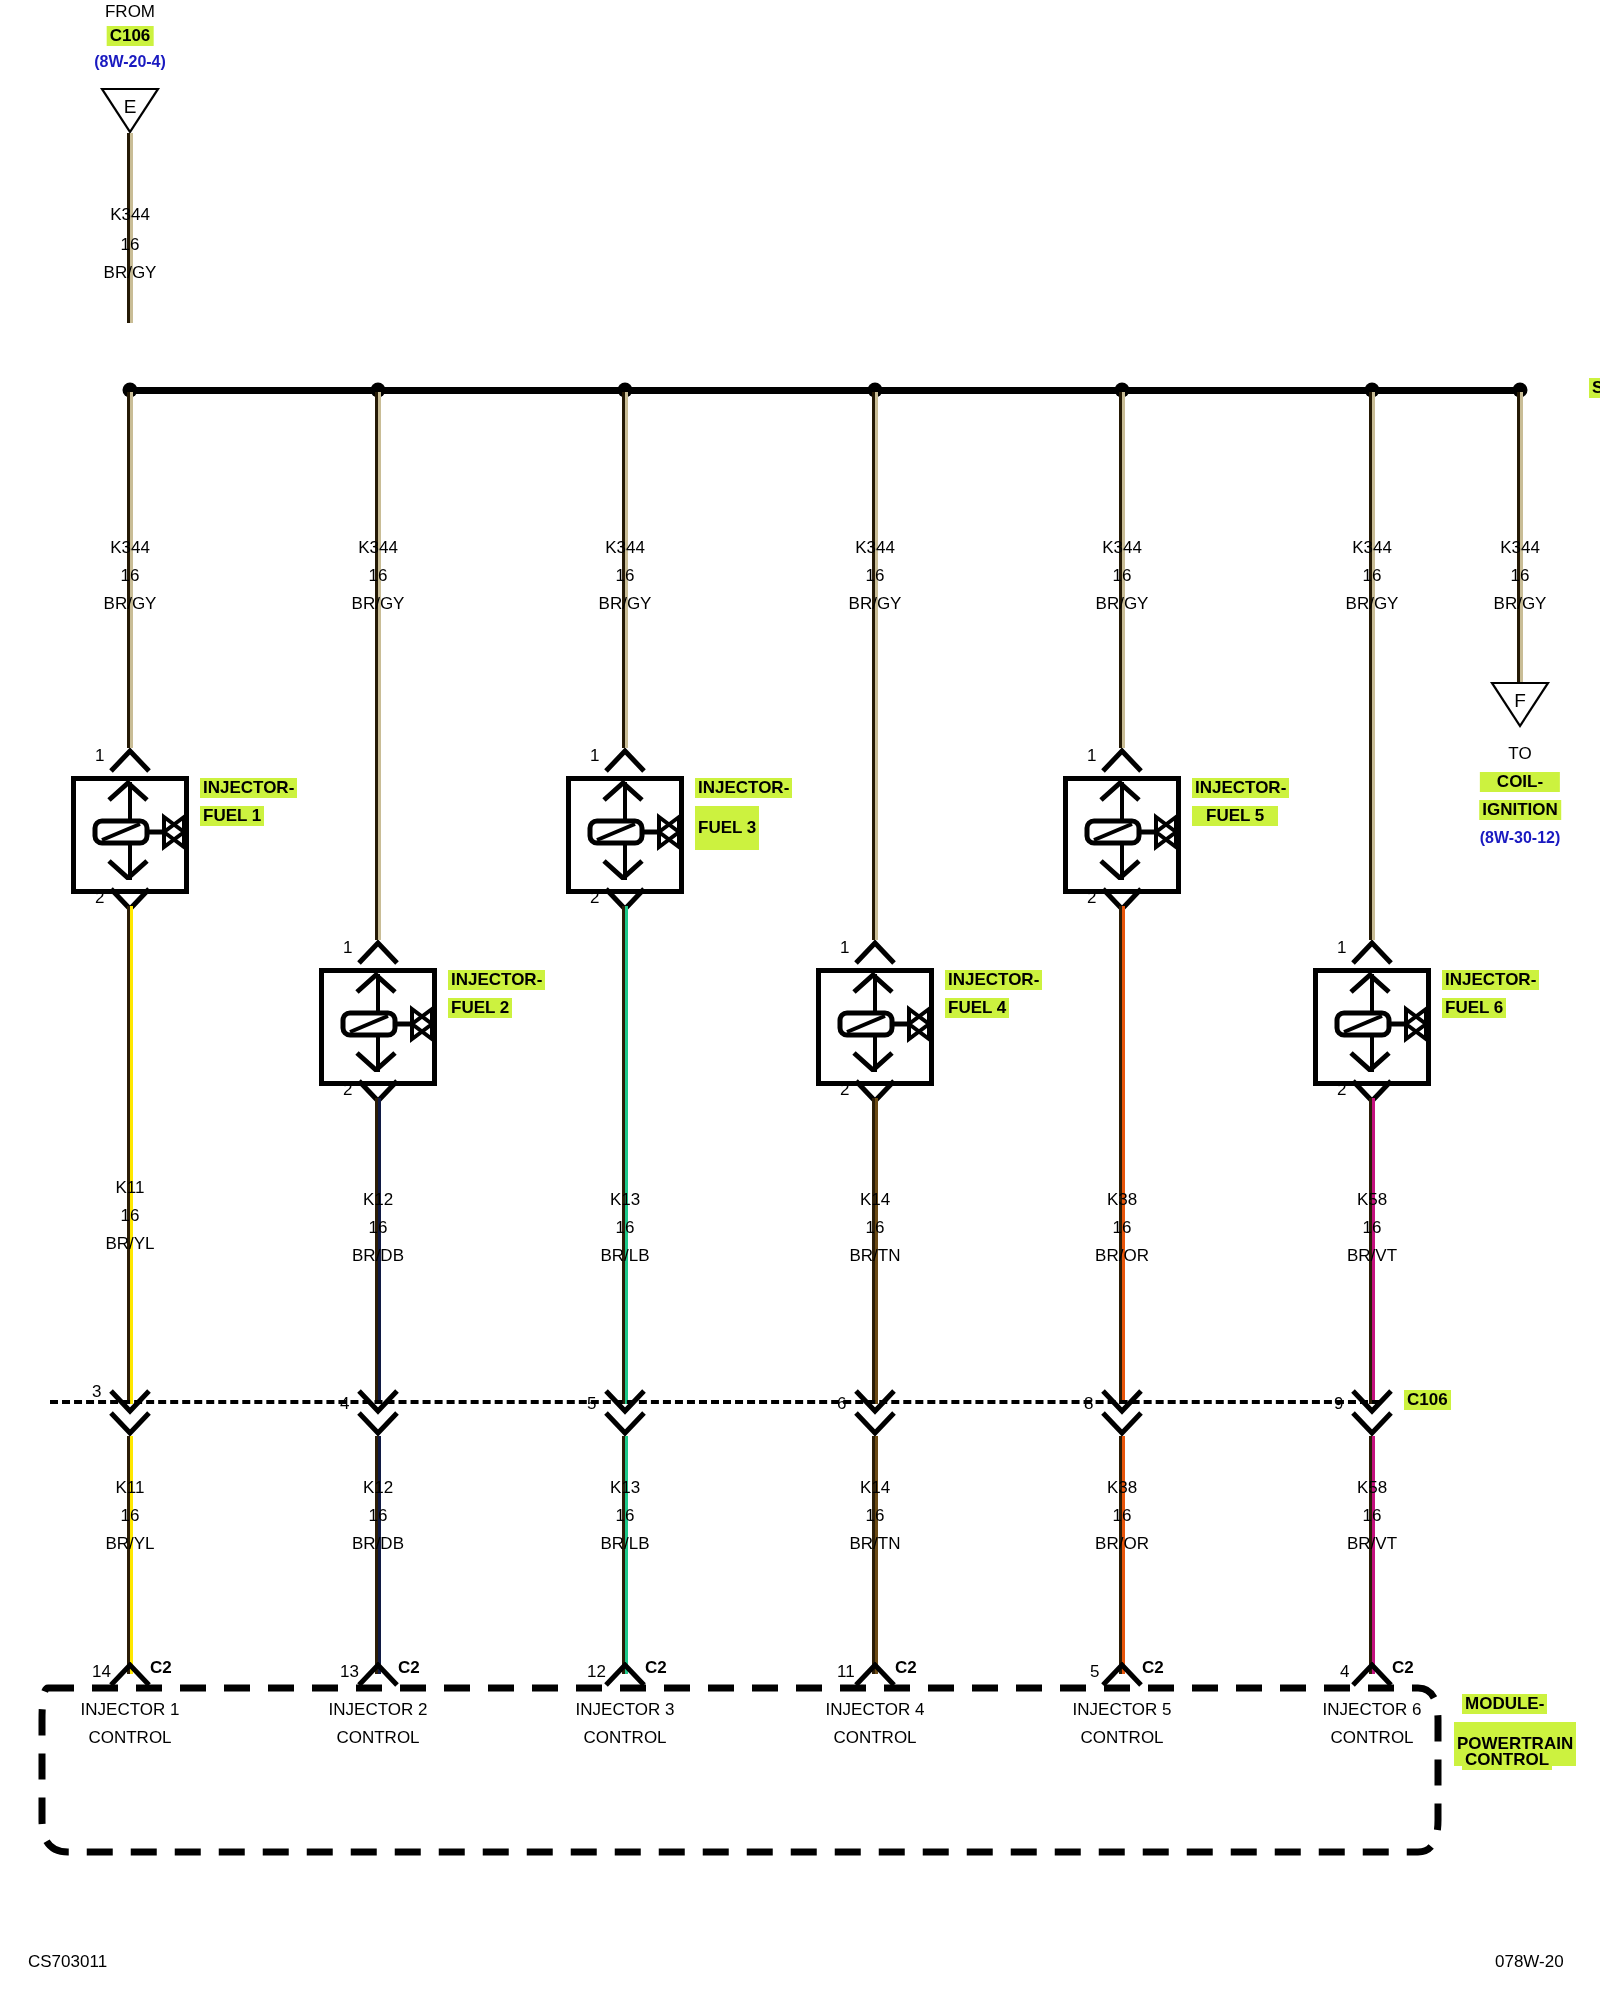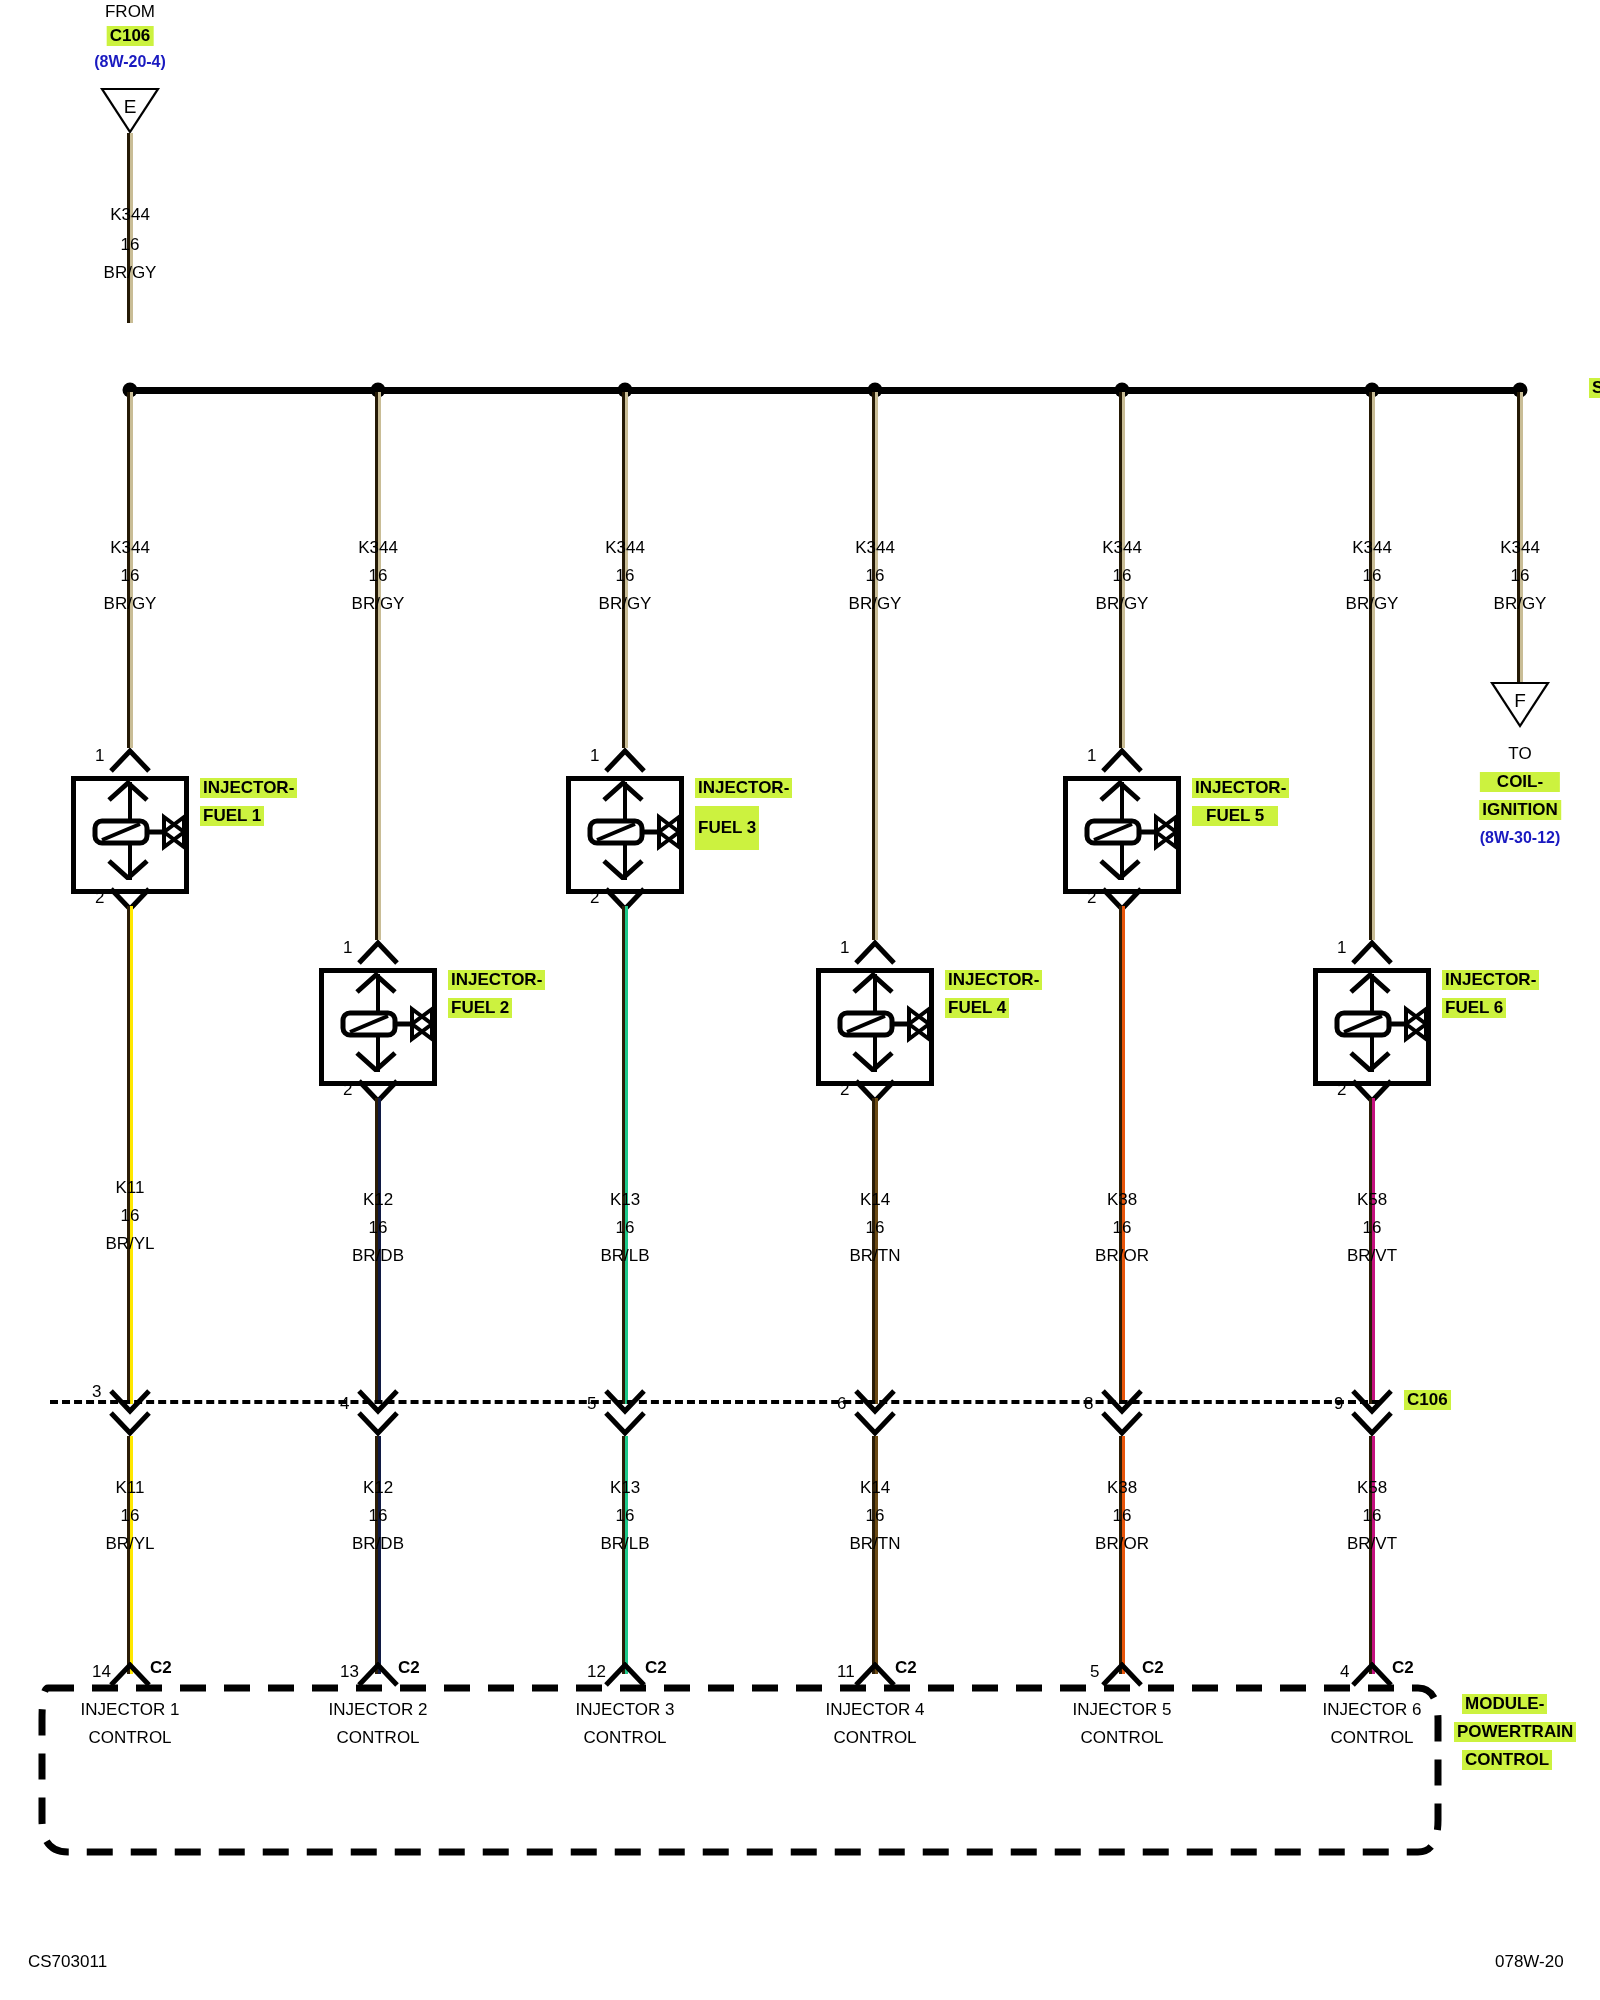--- a/index.html
+++ b/index.html
@@ -448,19 +448,19 @@
     <div class="lbl ctr" style="left:1372px;top:1728px;">CONTROL</div>
   </div>
 
   <div class="dash" style="left:50px;top:1400px;width:1330px;"></div>
 
   <svg class="pcmsvg" style="position:absolute;left:28px;top:1680px;" width="1420" height="180" viewBox="0 0 1420 180">
     <path d="M 20 8 L 1390 8 Q 1410 8 1410 40 L 1410 140 Q 1410 172 1390 172 L 40 172 Q 14 172 14 140 L 14 40 Q 14 8 20 8 Z" fill="none" stroke="#000" stroke-width="7" stroke-dasharray="26,18" stroke-linecap="butt"></path>
   </svg>
 
   <div class="lbl hl" style="left:1462px;top:1694px;padding:0 3px;">MODULE-</div>
-  <div class="lbl hl" style="left:1454px;top:1722px;padding:0 3px;">POWERTRAIN</div>
+  <div class="lbl hl" style="left:1454px;top:1722px;padding:12px 3px;">POWERTRAIN</div>
   <div class="lbl hl" style="left:1462px;top:1750px;padding:0 3px;">CONTROL</div>
 
   <div class="lbl" style="left:28px;top:1952px;">CS703011</div>
   <div class="lbl" style="left:1495px;top:1952px;">078W-20</div>
 
 </div>
 
 </body></html>

